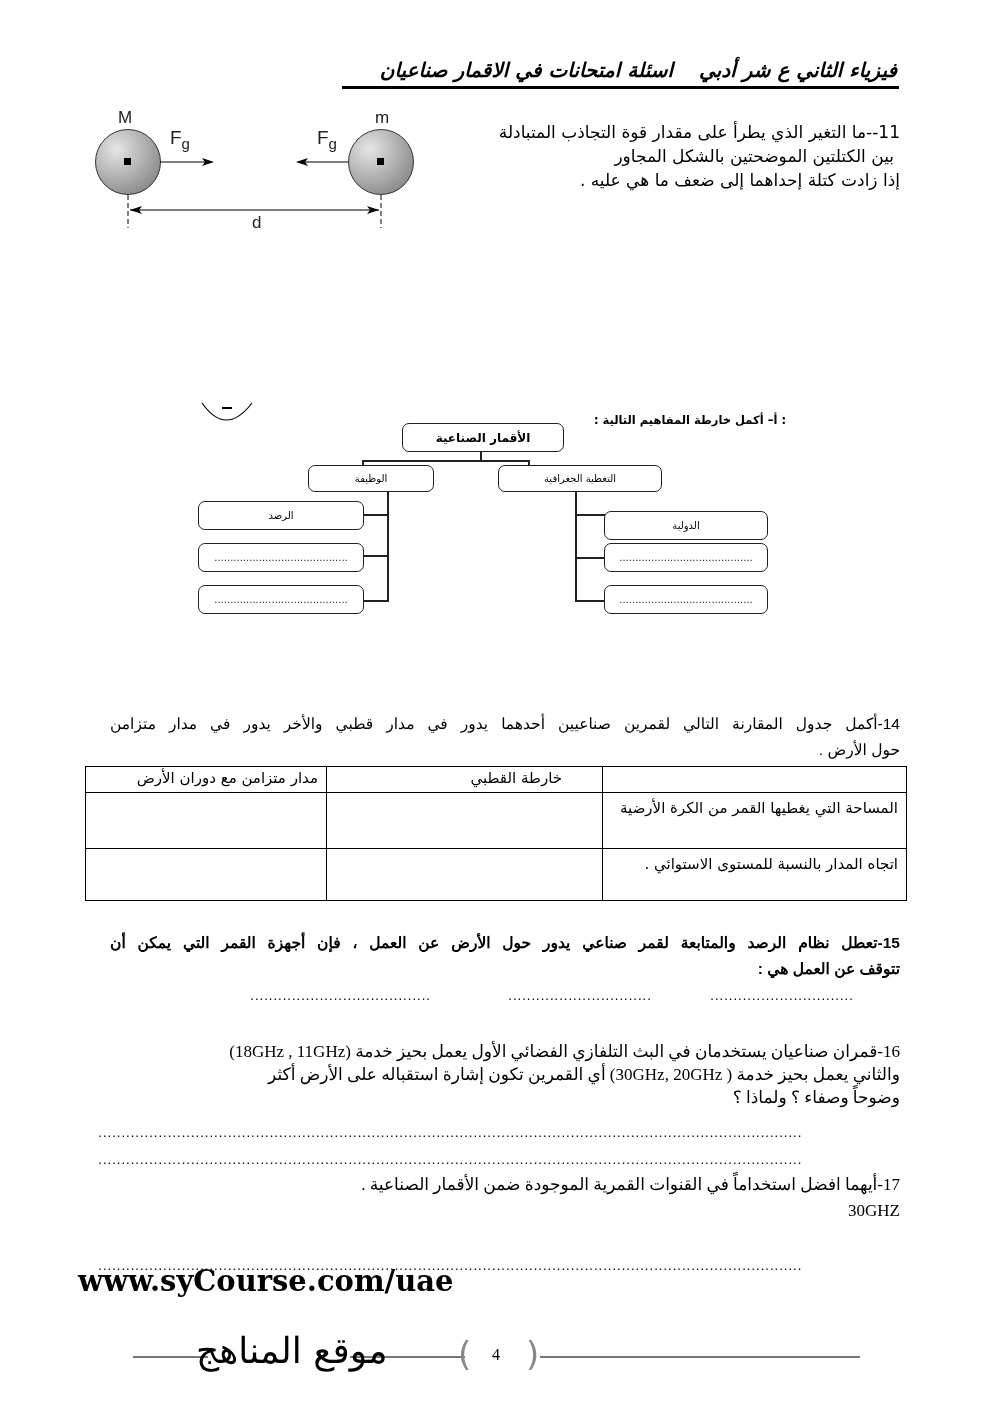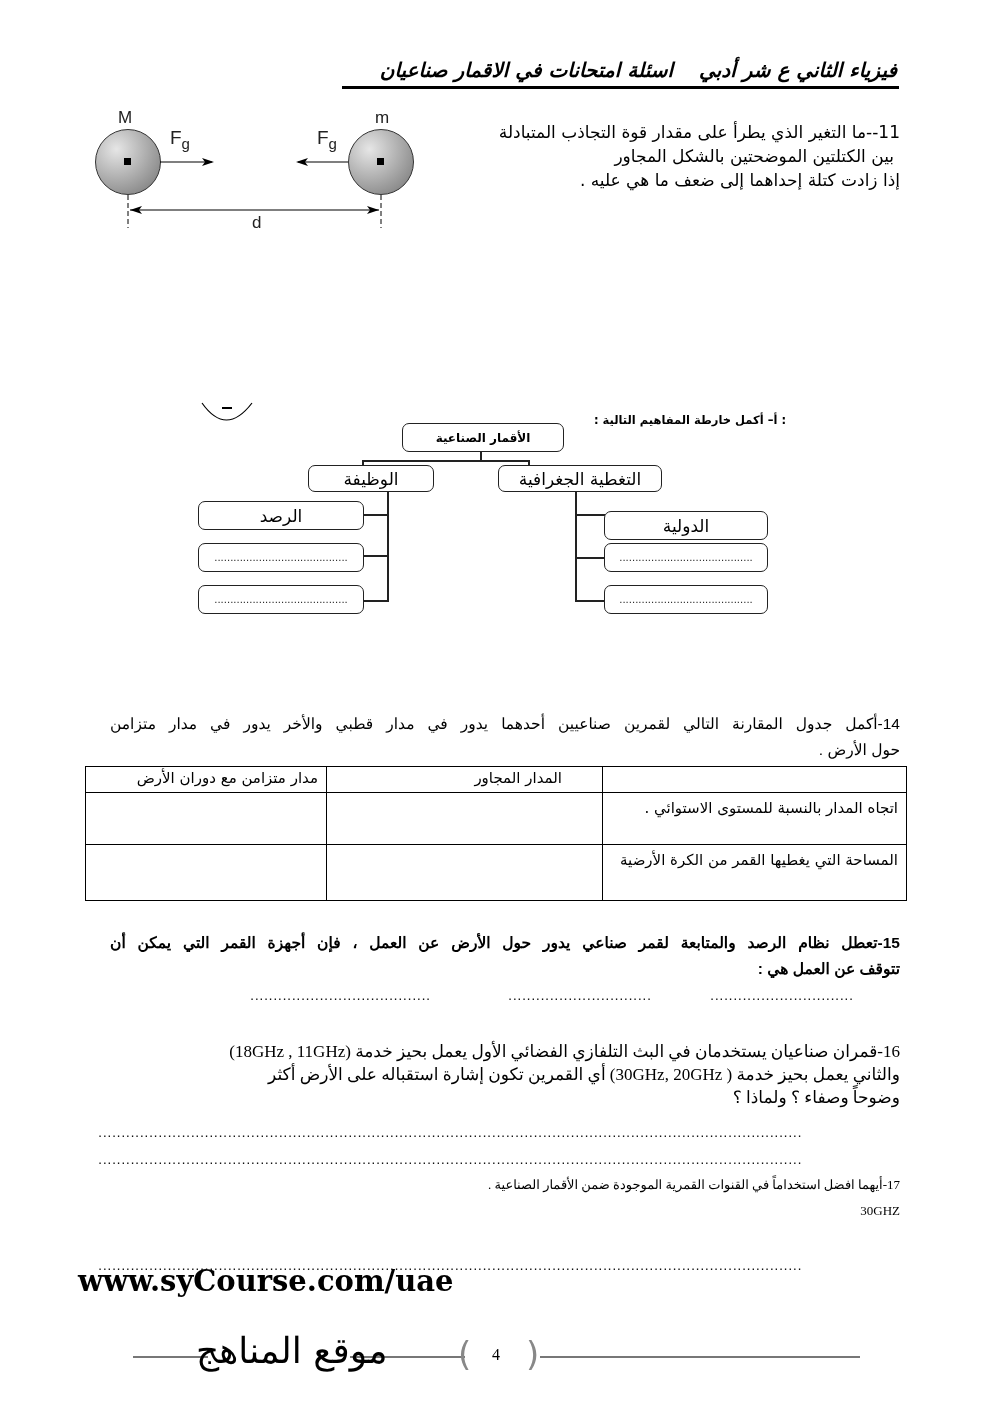--- a/index.html
+++ b/index.html
@@ -13,21 +13,21 @@
   .header-rule { left:342px; top:86px; width:557px; height:3px; background:#000; }
   .q-text { font-family:"DejaVu Sans", sans-serif; font-size:17px; line-height:24px; }
   
   .ball { position:absolute; width:64px; height:64px; border-radius:50%;
           background:radial-gradient(circle at 32% 30%, #e6e6e6 0%, #bdbdbd 35%, #8f8f8f 75%, #6a6a6a 100%);
           border:1.5px solid #333; }
   .ball-dot { position:absolute; width:7px; height:7px; background:#000; left:28px; top:28px; }
   .dlabel { position:absolute; font-family:"Liberation Sans", sans-serif; font-size:17px; color:#222; }
   
   .cm-box { position:absolute; border:1.5px solid #222; border-radius:7px; background:#fff;
-            font-size:17px; display:flex; align-items:center; justify-content:center; direction:rtl; }
+            font-size:10px; display:flex; align-items:center; justify-content:center; direction:rtl; }
   .cm-line { position:absolute; background:#222; }
   .dots-fill { font-size:10px; letter-spacing:0px; color:#222; overflow:hidden; white-space:nowrap; }
   
   table.cmp { position:absolute; left:85px; top:766px; width:822px; border-collapse:collapse; direction:rtl;
               font-size:15px; }
   table.cmp td { border:1.5px solid #000; vertical-align:top; padding:2px 8px; text-align:right; }
   .dotline { position:absolute; font-size:13px; color:#111; white-space:nowrap; overflow:hidden;
              letter-spacing:0.5px; }
   .footer-url { left:78px; top:1264px; font-family:"DejaVu Serif", serif; font-weight:bold; font-size:29px;
                 letter-spacing:0px; }
@@ -128,30 +128,30 @@
 
 <div class="abs rtl" style="right:92px; top:711px; width:790px; font-size:15.5px; line-height:26px; font-family:'Liberation Sans', sans-serif;">
   <div style="text-align:justify; text-align-last:justify;">14-أكمل جدول المقارنة التالي لقمرين صناعيين أحدهما يدور في مدار قطبي والأخر يدور في مدار متزامن</div>
   <div>حول الأرض .</div>
 </div>
 
 <table class="cmp">
   <tbody>
       <tr style="height:26px;">
     <td style="width:287px;"></td>
-    <td style="width:227px; padding-right:40px;">المدار المجاور</td>
+    <td style="width:227px; padding-right:40px;">خارطة القطبي</td>
     <td>مدار متزامن مع دوران الأرض</td>
+  </tr>
+  <tr style="height:56px;">
+    <td style="line-height:26px;">المساحة التي يغطيها القمر من الكرة الأرضية</td>
+    <td></td>
+    <td></td>
   </tr>
   <tr style="height:52px;">
     <td style="line-height:26px;">اتجاه المدار بالنسبة للمستوى الاستوائي .</td>
-    <td></td>
-    <td></td>
-  </tr>
-  <tr style="height:56px;">
-    <td style="line-height:26px;">المساحة التي يغطيها القمر من الكرة الأرضية</td>
     <td></td>
     <td></td>
   </tr>
 </tbody>
   </table>
 
 <div class="abs rtl" style="right:92px; top:930px; width:790px; font-size:15.5px; line-height:26px; font-family:'Liberation Sans', sans-serif;font-weight:bold;">
   <div style="text-align:justify; text-align-last:justify;">15-تعطل نظام الرصد والمتابعة لقمر صناعي يدور حول الأرض عن العمل ، فإن أجهزة القمر التي يمكن أن</div>
   <div>تتوقف عن العمل هي :</div>
 </div>
@@ -160,21 +160,21 @@
 <div class="dotline" style="left:250px; top:988px; width:240px;">.......................................</div>
 
 <div class="abs rtl" style="right:92px; top:1040px; width:790px; font-family:'Liberation Serif', serif; font-size:17px; line-height:23px;">
   <div>16-قمران صناعيان يستخدمان في البث التلفازي الفضائي الأول يعمل بحيز خدمة (18GHz , 11GHz)</div>
   <div>والثاني يعمل بحيز خدمة ( 30GHz, 20GHz) أي القمرين تكون إشارة استقباله على الأرض أكثر</div>
   <div>وضوحاً وصفاء ؟ ولماذا ؟</div>
 </div>
 <div class="dotline" style="left:98px; top:1125px; width:770px;">........................................................................................................................................................</div>
 <div class="dotline" style="left:98px; top:1152px; width:770px;">........................................................................................................................................................</div>
 
-<div class="abs rtl" style="right:92px; top:1172px; width:790px; font-family:'Liberation Serif', serif; font-size:13px; line-height:26px;">
+<div class="abs rtl" style="right:92px; top:1172px; width:790px; font-family:'Liberation Serif', serif; font-size:17px; line-height:26px;">
   <div>17-أيهما افضل استخداماً في القنوات القمرية الموجودة ضمن الأقمار الصناعية .</div>
   <div>30GHZ</div>
 </div>
 <div class="dotline" style="left:98px; top:1258px; width:770px;">........................................................................................................................................................</div>
 
 <div class="abs footer-url">www.syCourse.com/uae</div>
 <div class="footer-line" style="left:133px; width:75px;"></div>
 <div class="footer-line" style="left:350px; width:115px;"></div>
 <div class="footer-line" style="left:540px; width:320px;"></div>
 <div class="logo-ar">موقع المناهج</div>

